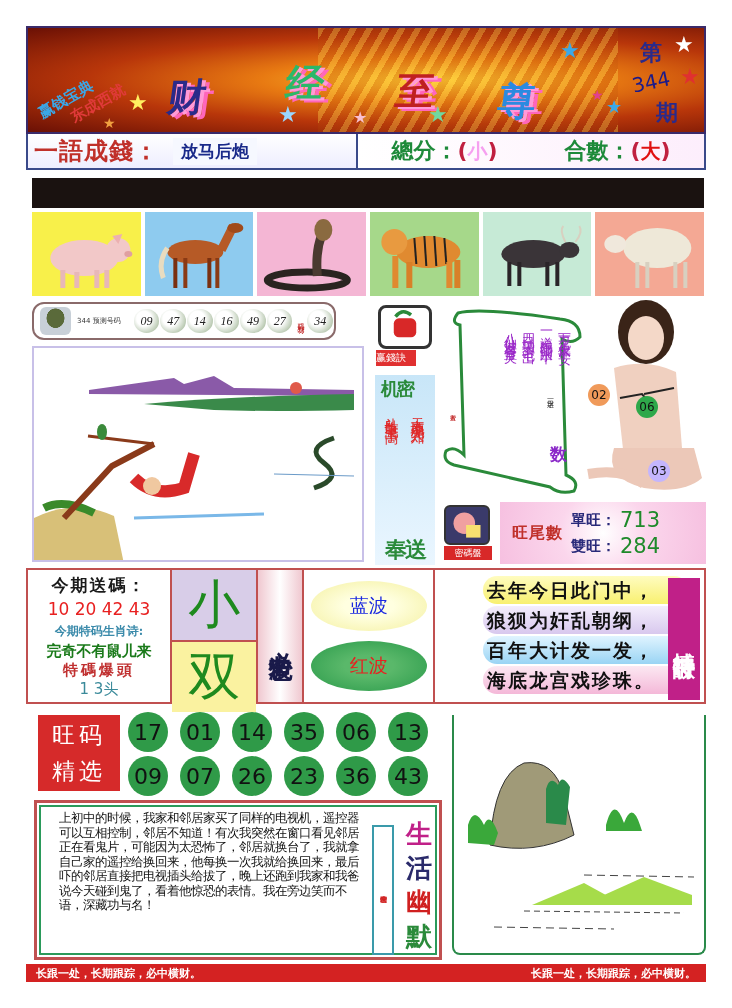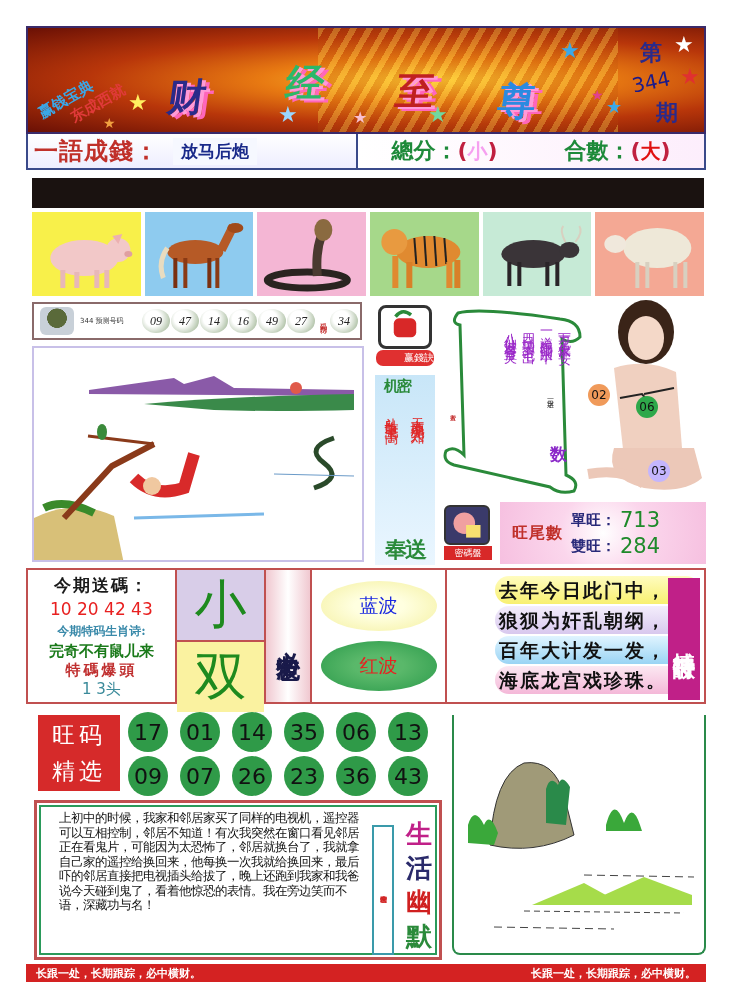--- a/index.html
+++ b/index.html
@@ -32,34 +32,34 @@
 
   
   #black-bar { left: 32px; top: 178px; width: 672px; height: 30px; background: #1a1210; }
 
   
   #animals { left: 32px; top: 212px; width: 672px; height: 84px; display:flex; gap: 4px; }
   .animal { flex:1; height: 84px; position:relative; display:flex; align-items:flex-end; justify-content:center; overflow:hidden; }
   .animal svg { width: 100%; height: 100%; }
 
   
-  #pred-row { left: 32px; top: 302px; width: 330px; height: 38px; border: 2px solid #8a6a6a; border-radius: 0; background:#fff; display:flex; align-items:center; padding-left: 6px; }
+  #pred-row { left: 32px; top: 302px; width: 304px; height: 38px; border: 2px solid #8a6a6a; border-radius: 12px; background:#fff; display:flex; align-items:center; padding-left: 6px; }
   #tree-icon { width: 34px; height: 28px; border-radius: 6px; background: radial-gradient(ellipse at 50% 40%, #5a6a3a 0 40%, #c8d0d8 42%); }
   #pred-label { font-size: 7px; margin-left: 6px; width: 62px; color:#333; }
   .pred-ball { width: 28px; height: 24px; margin-left: 0px; border-radius: 50%; background: radial-gradient(circle at 40% 40%, #fff 0 35%, #b8c8b0 75%, #8a9a88 100%); display:flex; align-items:center; justify-content:center; font-family: "Liberation Serif", serif; font-style: italic; font-size: 12px; color:#222; margin-right: 1px; }
   #special-label { writing-mode: vertical-rl; font-size: 7px; color: #c02020; margin: 0 2px; letter-spacing: -1px; }
 
   
   #illus { left: 32px; top: 346px; width: 332px; height: 216px; border: 2px solid #c8c0e8; background:#fff; overflow:hidden; }
 
   
   #win-icon { left: 378px; top: 305px; width: 54px; height: 44px; border-radius: 8px; background:#fff; border: 3px solid #333; overflow:hidden; }
-  #win-label { left: 376px; top: 350px; width: 58px; height: 16px; background:#e03030; color:#fff; font-size: 10px; text-align:right; line-height: 16px; border-radius: 7px; }
+  #win-label { left: 376px; top: 350px; width: 40px; height: 16px; background:#e03030; color:#fff; font-size: 10px; text-align:left; line-height: 16px; }
   #secret-box { left: 375px; top: 375px; width: 60px; height: 190px; background: linear-gradient(#c8e6f8, #eaf6ff); }
-  #secret-title { position:absolute; left: 0; top: 2px; width: 44px; text-align:center; font-size: 15px; font-weight: bold; color:#2a8a3a; letter-spacing: -2px; }
+  #secret-title { position:absolute; left: 0; top: 2px; width: 44px; text-align:center; font-size: 18px; font-weight: bold; color:#2a8a3a; letter-spacing: -2px; }
   .vert-col { position:absolute; writing-mode: vertical-rl; font-size: 14px; color:#e02828; letter-spacing: 2px; }
   #secret-foot { position:absolute; left:0; bottom: 0; width: 60px; text-align:center; font-size: 22px; font-weight: bold; color:#2a8a3a; letter-spacing: -2px; }
   #code-icon { left: 444px; top: 505px; width: 46px; height: 40px; border-radius: 6px; background: #3a3a6a; border: 2px solid #333; overflow:hidden; }
   #code-label { left: 444px; top: 546px; width: 48px; height: 14px; background:#d82828; color:#fff; font-size: 9px; text-align:center; line-height:14px; }
 
   
   #scroll { left: 440px; top: 305px; width: 150px; height: 190px; }
   .poem-col { position:absolute; writing-mode: vertical-rl; font-size: 13px; color: #9a28c8; letter-spacing: 3px; line-height: 1; }
   #scroll-author { position:absolute; left: 448px; top: 410px; writing-mode: vertical-rl; font-size: 6px; color:#c02020; }
   #scroll-tag { position:absolute; left: 545px; top: 395px; writing-mode: vertical-rl; font-size: 7px; color:#333; }
@@ -87,21 +87,21 @@
   #burst-label { font-size: 15px; font-weight: bold; color: #c03030; letter-spacing: 3px; font-family:"DejaVu Serif", serif; }
   #burst-val { font-size: 15px; color: #3a8a9a; }
   #size-col { width: 90px; border-right: 2px solid #c05050; display:flex; flex-direction:column; }
   #size-small { flex:1; background:#d8cde8; display:flex; align-items:center; justify-content:center; font-size: 52px; color:#1e8a1e; border-bottom: 2px solid #c05050; }
   #size-even { flex:1; background:#faf2a0; display:flex; align-items:center; justify-content:center; font-size: 52px; color:#1e8a1e; }
   #wave-label { width: 46px; border-right: 2px solid #c05050; background: linear-gradient(90deg, #f0c8d0, #fff, #f0c8d0); writing-mode: vertical-rl; display:flex; align-items:center; justify-content:center; font-size: 24px; font-weight: bold; color:#1a1a4a; letter-spacing: 2px; }
   #wave-col { width: 136px; border-right: 2px solid #c05050; display:flex; flex-direction:column; align-items:center; justify-content:space-around; padding: 6px 0; }
   .wave-pill { width: 116px; height: 50px; border-radius: 50%; display:flex; align-items:center; justify-content:center; font-size: 19px; }
   #wave-blue { background: radial-gradient(ellipse, #ffffe0 30%, #f4f0a0 100%); color:#1a28e0; }
   #wave-red { background: radial-gradient(ellipse, #5ab86a 30%, #2a9a4a 100%); color:#e82020; }
-  #poem-col { flex:1; padding: 6px 4px 4px 6px; position:relative;margin-left:42px; }
+  #poem-col { flex:1; padding: 6px 16px 4px 6px; position:relative;margin-left:42px; }
   .poem-line { height: 28px; border-radius: 14px; margin-bottom: 2px; width: 205px; font-size: 19px; font-weight: bold; color:#111; line-height: 28px; padding-left: 4px; letter-spacing: 2px; white-space:nowrap; }
   #poem-side { position:absolute; right: 4px; top: 8px; width: 32px; height: 122px; background: #c02088; color:#fff; writing-mode: vertical-rl; font-size: 22px; font-weight:bold; display:flex; align-items:center; justify-content:center; letter-spacing: 2px; }
 
   
   #lucky-label { left: 38px; top: 715px; width: 82px; height: 76px; background:#d62a2a; color:#fff; font-size: 23px; text-align:center; line-height: 36px; padding-top: 2px; letter-spacing: 4px; }
   #lucky-grid { left: 128px; top: 712px; width: 312px; display:grid; grid-template-columns: repeat(6, 52px); row-gap: 4px; text-align: center; }
   .lucky-ball { width: 40px; height: 40px; border-radius: 50%; background: #2f9a48; display:flex; align-items:center; justify-content:center; font-size: 22px; color:#111; }
 
   
   #joke-box { left: 34px; top: 800px; width: 408px; height: 160px; border: 3px solid #c05050; outline: 2px solid #2a9a5a; outline-offset: -7px; background: #fff; padding-left: 16px; }

